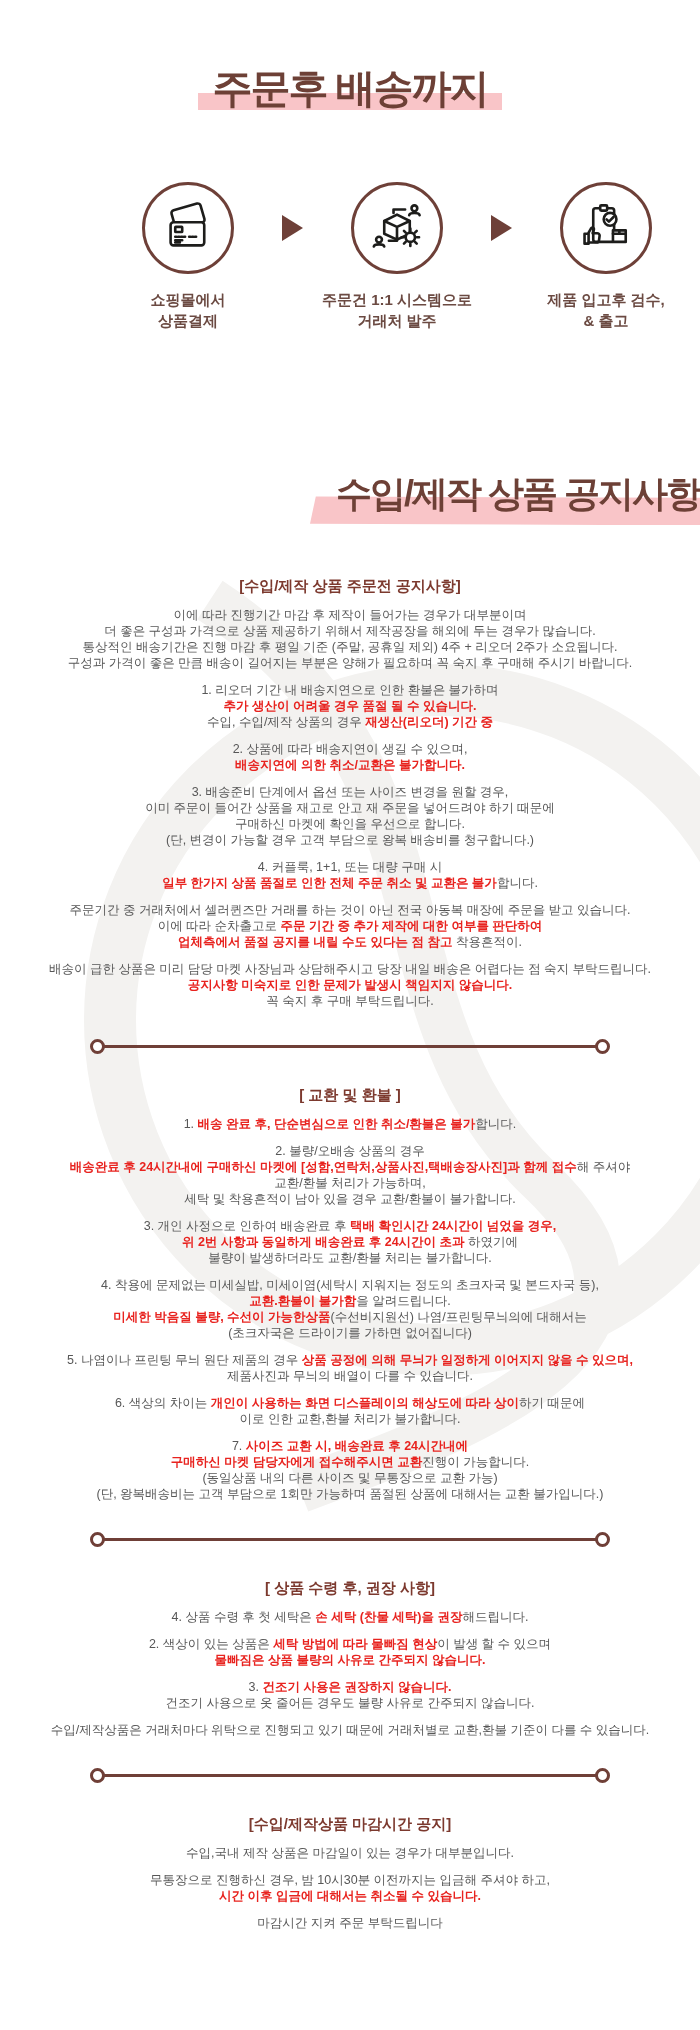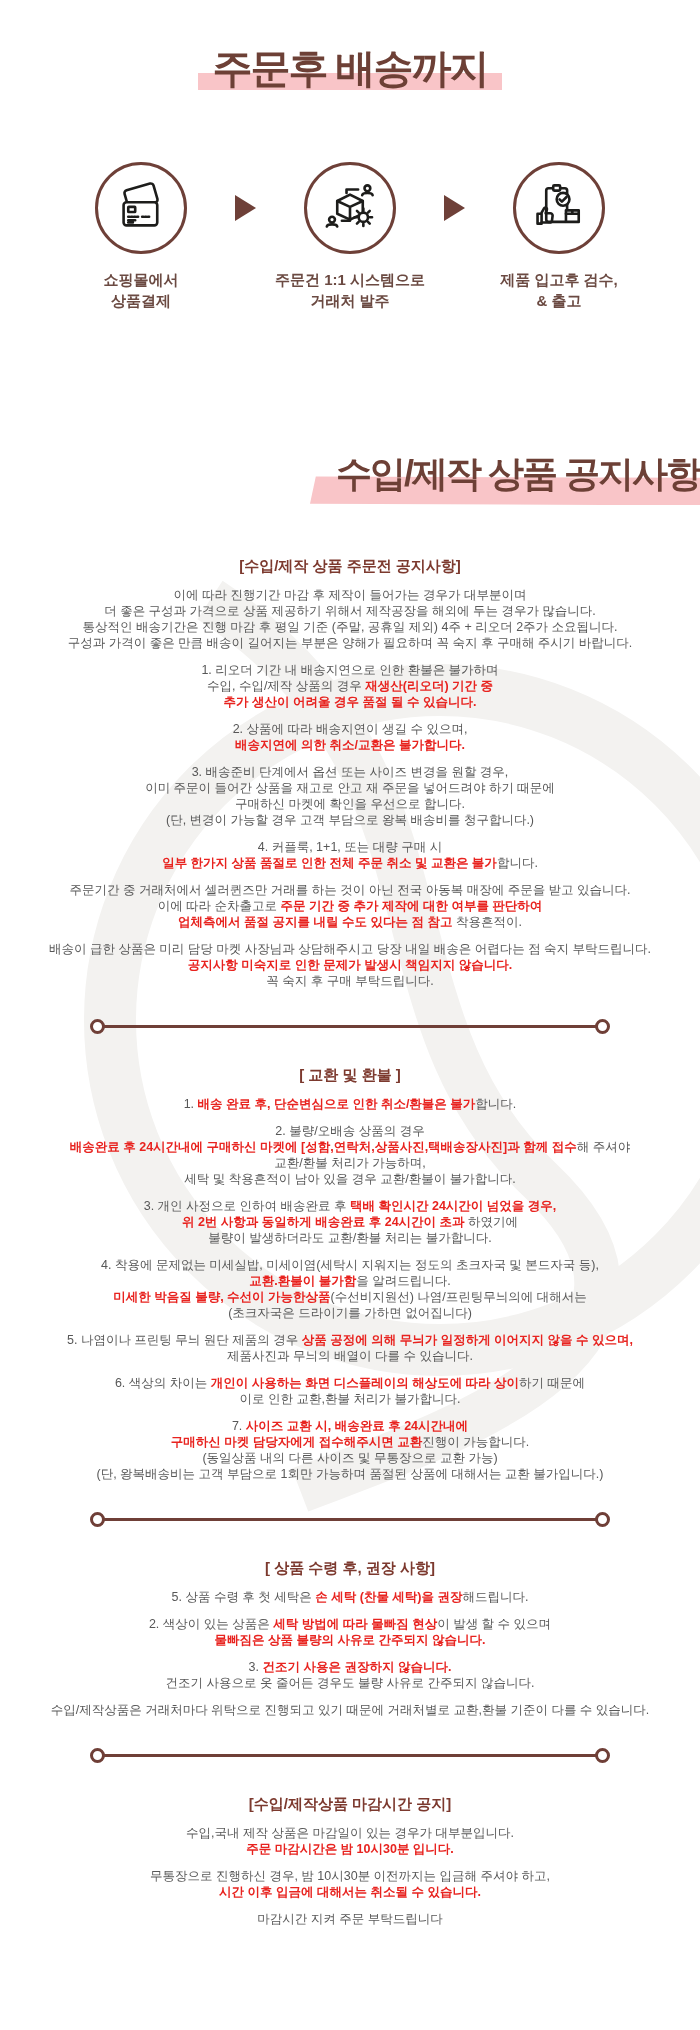--- a/index.html
+++ b/index.html
@@ -2,27 +2,27 @@
 <html lang="ko"><head>
 <meta charset="utf-8">
 <style>
   html,body{margin:0;padding:0;background:#fff;}
   body{font-family:"Liberation Sans","DejaVu Sans",sans-serif;}
   .page{position:relative;width:700px;height:2030px;margin:0 auto;background:#fff;overflow:hidden;}
   .watermark{position:absolute;left:0;top:540px;z-index:0;pointer-events:none;}
   .content{position:relative;z-index:1;}
 
   
-  .flow{padding-top:20px;text-align:center;}
+  .flow{padding-top:40px;text-align:center;}
   .big-title{display:inline-block;position:relative;font-size:40px;font-weight:800;
     color:#6d4036;letter-spacing:-2px;line-height:1.05;white-space:nowrap;}
   .big-title .txt{position:relative;z-index:1;}
   .big-title .band{position:absolute;left:-14px;right:-14px;bottom:-1px;height:17px;
     background:#f9c5c8;z-index:0;}
-  .steps{margin-top:46px;display:flex;justify-content:center;align-items:flex-start;}
+  .steps{margin-top:46px;display:flex;justify-content:flex-end;align-items:flex-start;}
   .step{width:188px;display:flex;flex-direction:column;align-items:center;}
   .circle{width:92px;height:92px;border:3px solid #6e4038;border-radius:50%;
     display:flex;align-items:center;justify-content:center;background:#fff;box-sizing:border-box;}
   .circle svg{width:58px;height:58px;stroke:#1d1d1b;fill:none;stroke-width:4.5;
     stroke-linecap:round;stroke-linejoin:round;}
   .cap{margin-top:15px;font-size:15px;font-weight:700;color:#6b4a42;line-height:1.4;}
   .arrow{width:0;height:0;border-left:21px solid #6e4038;border-top:13px solid transparent;
     border-bottom:13px solid transparent;margin-top:33px;}
 
   
@@ -138,22 +138,22 @@
             <div class="ln"><span>[수입/제작 상품 주문전 공지사항]</span></div>
           </div>
           <div class="np">
             <div class="ln"><span>이에 따라 진행기간 마감 후 제작이 들어가는 경우가 대부분이며</span></div>
             <div class="ln"><span>더 좋은 구성과 가격으로 상품 제공하기 위해서 제작공장을 해외에 두는 경우가 많습니다.</span></div>
             <div class="ln"><span>통상적인 배송기간은 진행 마감 후 평일 기준 (주말, 공휴일 제외) 4주 + 리오더 2주가 소요됩니다.</span></div>
             <div class="ln"><span>구성과 가격이 좋은 만큼 배송이 길어지는 부분은 양해가 필요하며 꼭 숙지 후 구매해 주시기 바랍니다.</span></div>
           </div>
           <div class="np">
             <div class="ln"><span>1. 리오더 기간 내 배송지연으로 인한 환불은 불가하며</span></div>
+            <div class="ln"><span class="red">추가 생산이 어려울 경우 품절 될 수 있습니다.</span></div>
             <div class="ln"><span>수입, 수입/제작 상품의 경우 </span><span class="red">재생산(리오더) 기간 중</span></div>
-            <div class="ln"><span class="red">추가 생산이 어려울 경우 품절 될 수 있습니다.</span></div>
           </div>
           <div class="np">
             <div class="ln"><span>2. 상품에 따라 배송지연이 생길 수 있으며,</span></div>
             <div class="ln"><span class="red">배송지연에 의한 취소/교환은 불가합니다.</span></div>
           </div>
           <div class="np">
             <div class="ln"><span>3. 배송준비 단계에서 옵션 또는 사이즈 변경을 원할 경우,</span></div>
             <div class="ln"><span>이미 주문이 들어간 상품을 재고로 안고 재 주문을 넣어드려야 하기 때문에</span></div>
             <div class="ln"><span>구매하신 마켓에 확인을 우선으로 합니다.</span></div>
             <div class="ln"><span>(단, 변경이 가능할 경우 고객 부담으로 왕복 배송비를 청구합니다.)</span></div>
@@ -216,21 +216,21 @@
           </div>
           <div class="divider">
             <span class="dot"></span>
             <span class="rule"></span>
             <span class="dot"></span>
           </div>
           <div class="nh">
             <div class="ln"><span>[ 상품 수령 후, 권장 사항]</span></div>
           </div>
           <div class="np">
-            <div class="ln"><span>5. 상품 수령 후 첫 세탁은 </span><span class="red">손 세탁 (찬물 세탁)을 권장</span><span>해드립니다.</span></div>
+            <div class="ln"><span>4. 상품 수령 후 첫 세탁은 </span><span class="red">손 세탁 (찬물 세탁)을 권장</span><span>해드립니다.</span></div>
           </div>
           <div class="np">
             <div class="ln"><span>2. 색상이 있는 상품은 </span><span class="red">세탁 방법에 따라 물빠짐 현상</span><span>이 발생 할 수 있으며</span></div>
             <div class="ln"><span class="red">물빠짐은 상품 불량의 사유로 간주되지 않습니다.</span></div>
           </div>
           <div class="np">
             <div class="ln"><span>3. </span><span class="red">건조기 사용은 권장하지 않습니다.</span></div>
             <div class="ln"><span>건조기 사용으로 옷 줄어든 경우도 불량 사유로 간주되지 않습니다.</span></div>
           </div>
           <div class="np">
@@ -239,21 +239,20 @@
           <div class="divider">
             <span class="dot"></span>
             <span class="rule"></span>
             <span class="dot"></span>
           </div>
           <div class="nh">
             <div class="ln"><span>[수입/제작상품 마감시간 공지]</span></div>
           </div>
           <div class="np">
             <div class="ln"><span>수입,국내 제작 상품은 마감일이 있는 경우가 대부분입니다.</span></div>
-            <div class="ln"><span class="red">주문 마감시간은 밤 10시30분 입니다.</span></div>
           </div>
           <div class="np">
             <div class="ln"><span>무통장으로 진행하신 경우, 밤 10시30분 이전까지는 입금해 주셔야 하고,</span></div>
             <div class="ln"><span class="red">시간 이후 입금에 대해서는 취소될 수 있습니다.</span></div>
           </div>
           <div class="np">
             <div class="ln"><span>마감시간 지켜 주문 부탁드립니다</span></div>
           </div>
         </div>
     </section>

